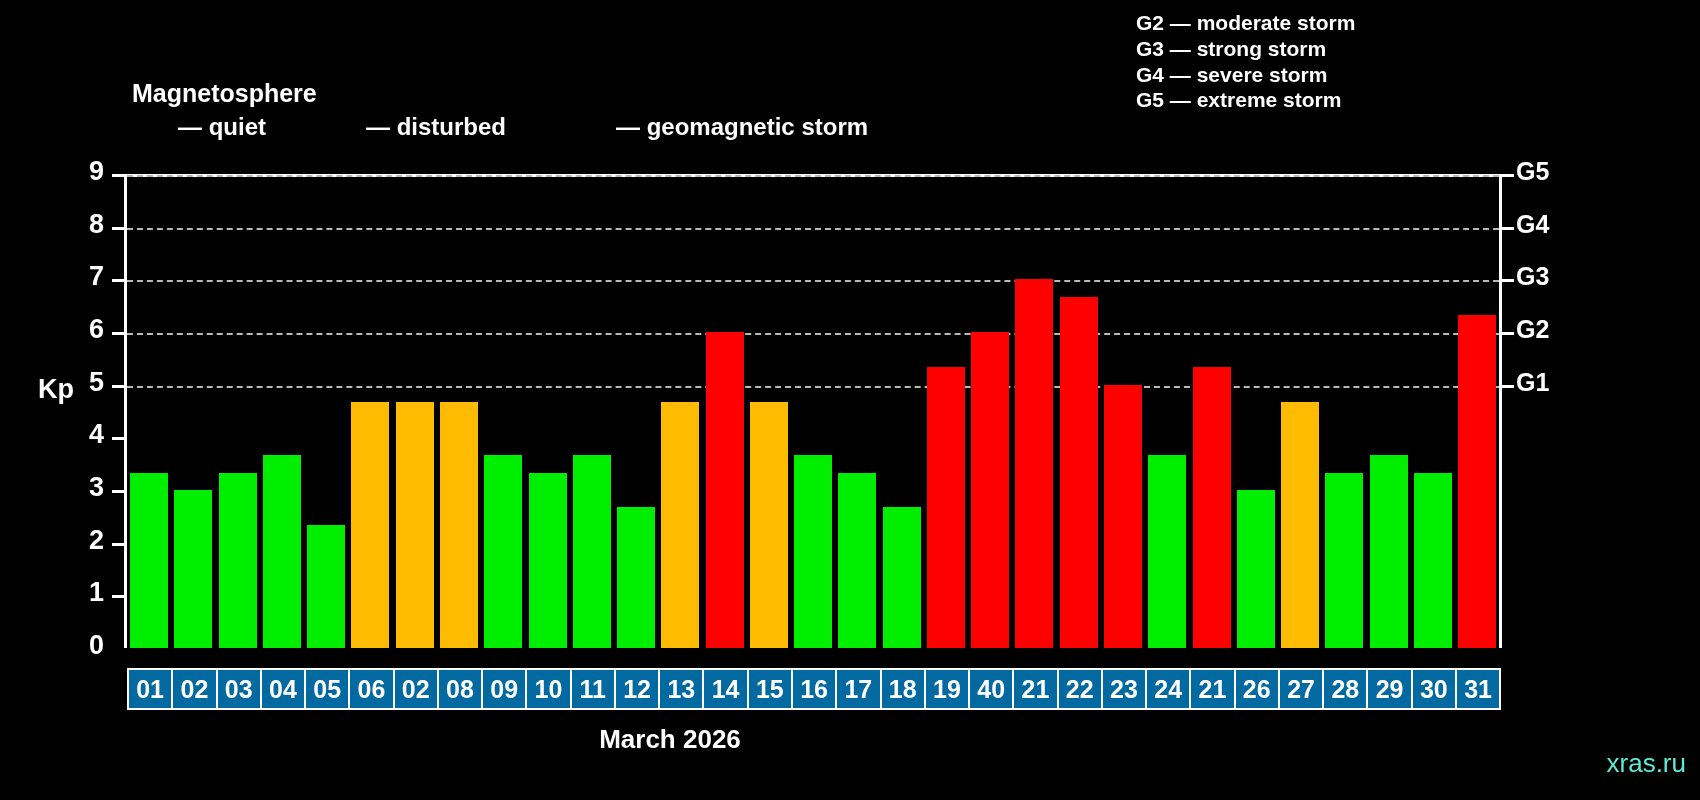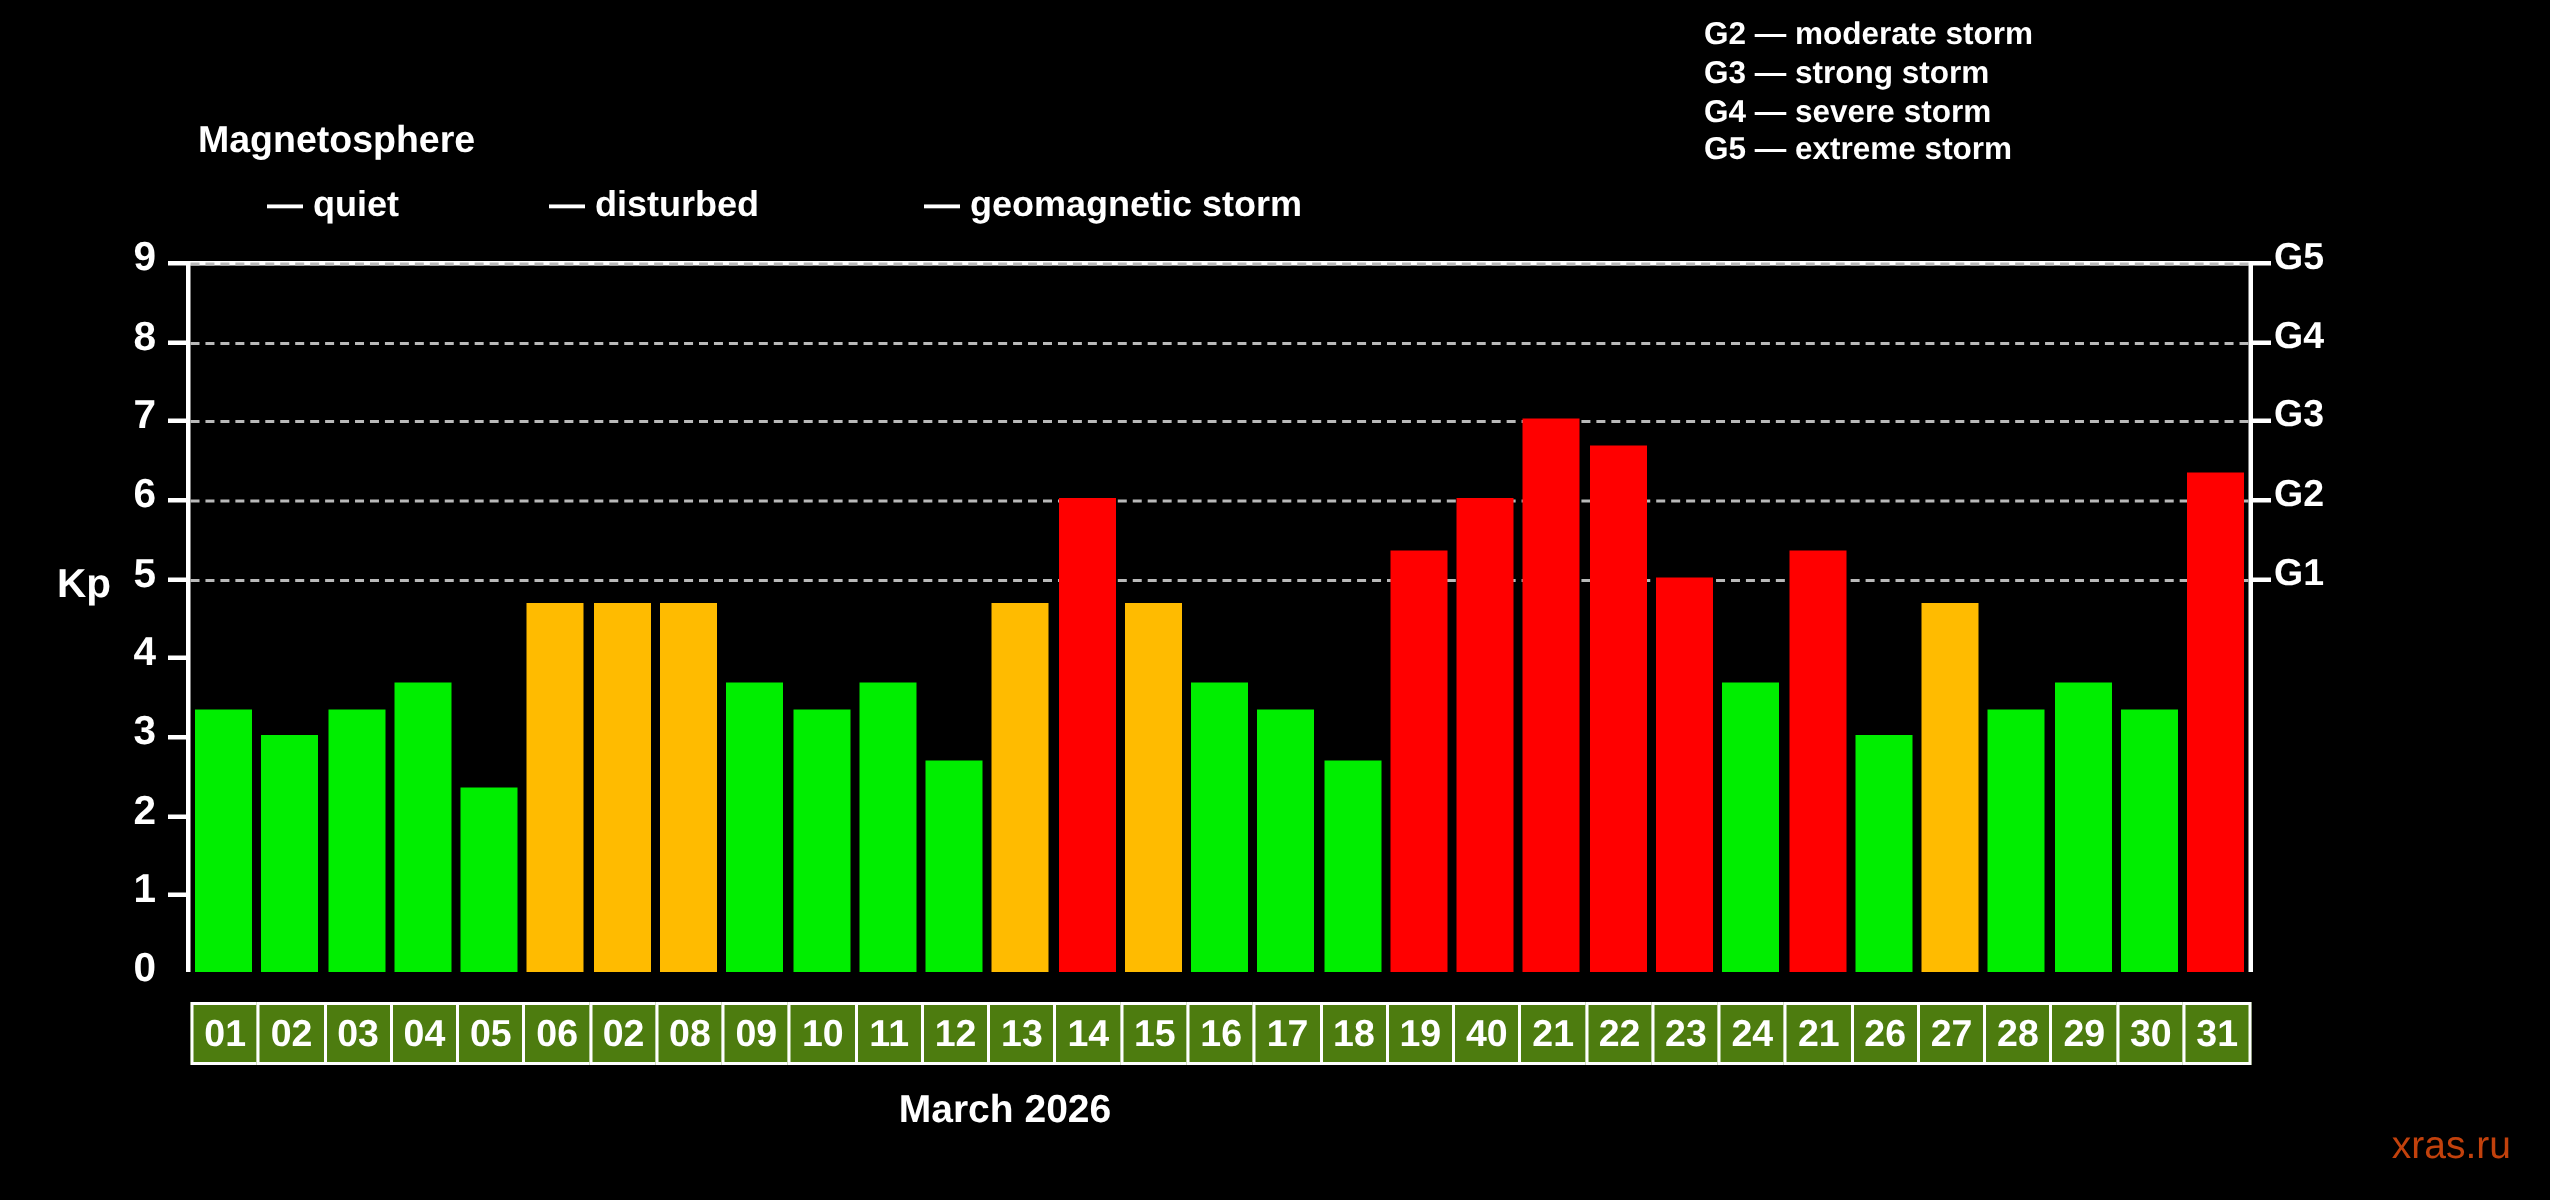--- a/index.html
+++ b/index.html
@@ -4,21 +4,21 @@
 <style>
   html,body{margin:0;padding:0;background:#000;}
   body{width:1700px;height:800px;overflow:hidden;
        font-family:"Liberation Sans",sans-serif;color:#fff;}
   #root{position:relative;width:1700px;height:800px;background:#000;}
 
   .ttl{position:absolute;left:132px;top:20px;font-size:27px;font-weight:bold;
        letter-spacing:.1px;white-space:nowrap;}
   .mag{position:absolute;left:132px;top:79px;font-size:25px;font-weight:bold;}
 
-  .legend{position:absolute;left:132px;top:122px;display:flex;align-items:flex-start;}
+  .legend{position:absolute;left:132px;top:112px;display:flex;align-items:flex-start;}
   .lg-item{display:flex;align-items:center;}
   .sw{width:34px;height:30px;display:inline-block;}
   .lg-tx{font-size:24px;font-weight:bold;margin-left:12px;white-space:nowrap;}
   .gap1{width:54px;}
   .gap2{width:64px;}
 
   .gscale{position:absolute;left:1136px;top:10px;line-height:25.8px;}
   .gline{font-size:21px;font-weight:bold;white-space:nowrap;}
 
   .plot{position:absolute;left:124px;top:174px;width:1378px;height:474px;
@@ -35,25 +35,25 @@
   .ylab{position:absolute;width:46px;text-align:right;font-size:27px;font-weight:bold;}
   .ytick{position:absolute;left:112px;width:13px;height:0;border-top:3px solid #fff;}
   .kp{position:absolute;left:38px;top:374px;font-size:27px;font-weight:bold;}
 
   .glab{position:absolute;left:1516px;font-size:25px;font-weight:bold;}
   .gtick{position:absolute;left:1500px;width:14px;height:0;border-top:3px solid #fff;}
 
   .days{position:absolute;left:127px;top:668px;width:1372px;height:42px;display:flex;}
   .day{flex:1 1 0;border:2px solid #fff;box-sizing:border-box;margin-right:-2px;
        display:flex;align-items:center;justify-content:center;
-       font-size:25px;font-weight:bold;background:#4d7c0f;}
+       font-size:25px;font-weight:bold;background:#0369a1;}
 
   .month{position:absolute;left:0;top:724px;width:1340px;text-align:center;
          font-size:26px;font-weight:bold;}
-  .wm{position:absolute;right:26px;top:748px;font-size:26px;color:#c2410c;}
+  .wm{position:absolute;right:14px;top:748px;font-size:26px;color:#5eead4;}
 </style>
 </head>
 <body>
 
 <div id="root">
 
   <div class="mag">Magnetosphere</div>
 
   <div class="legend">
     <div class="lg-item">

